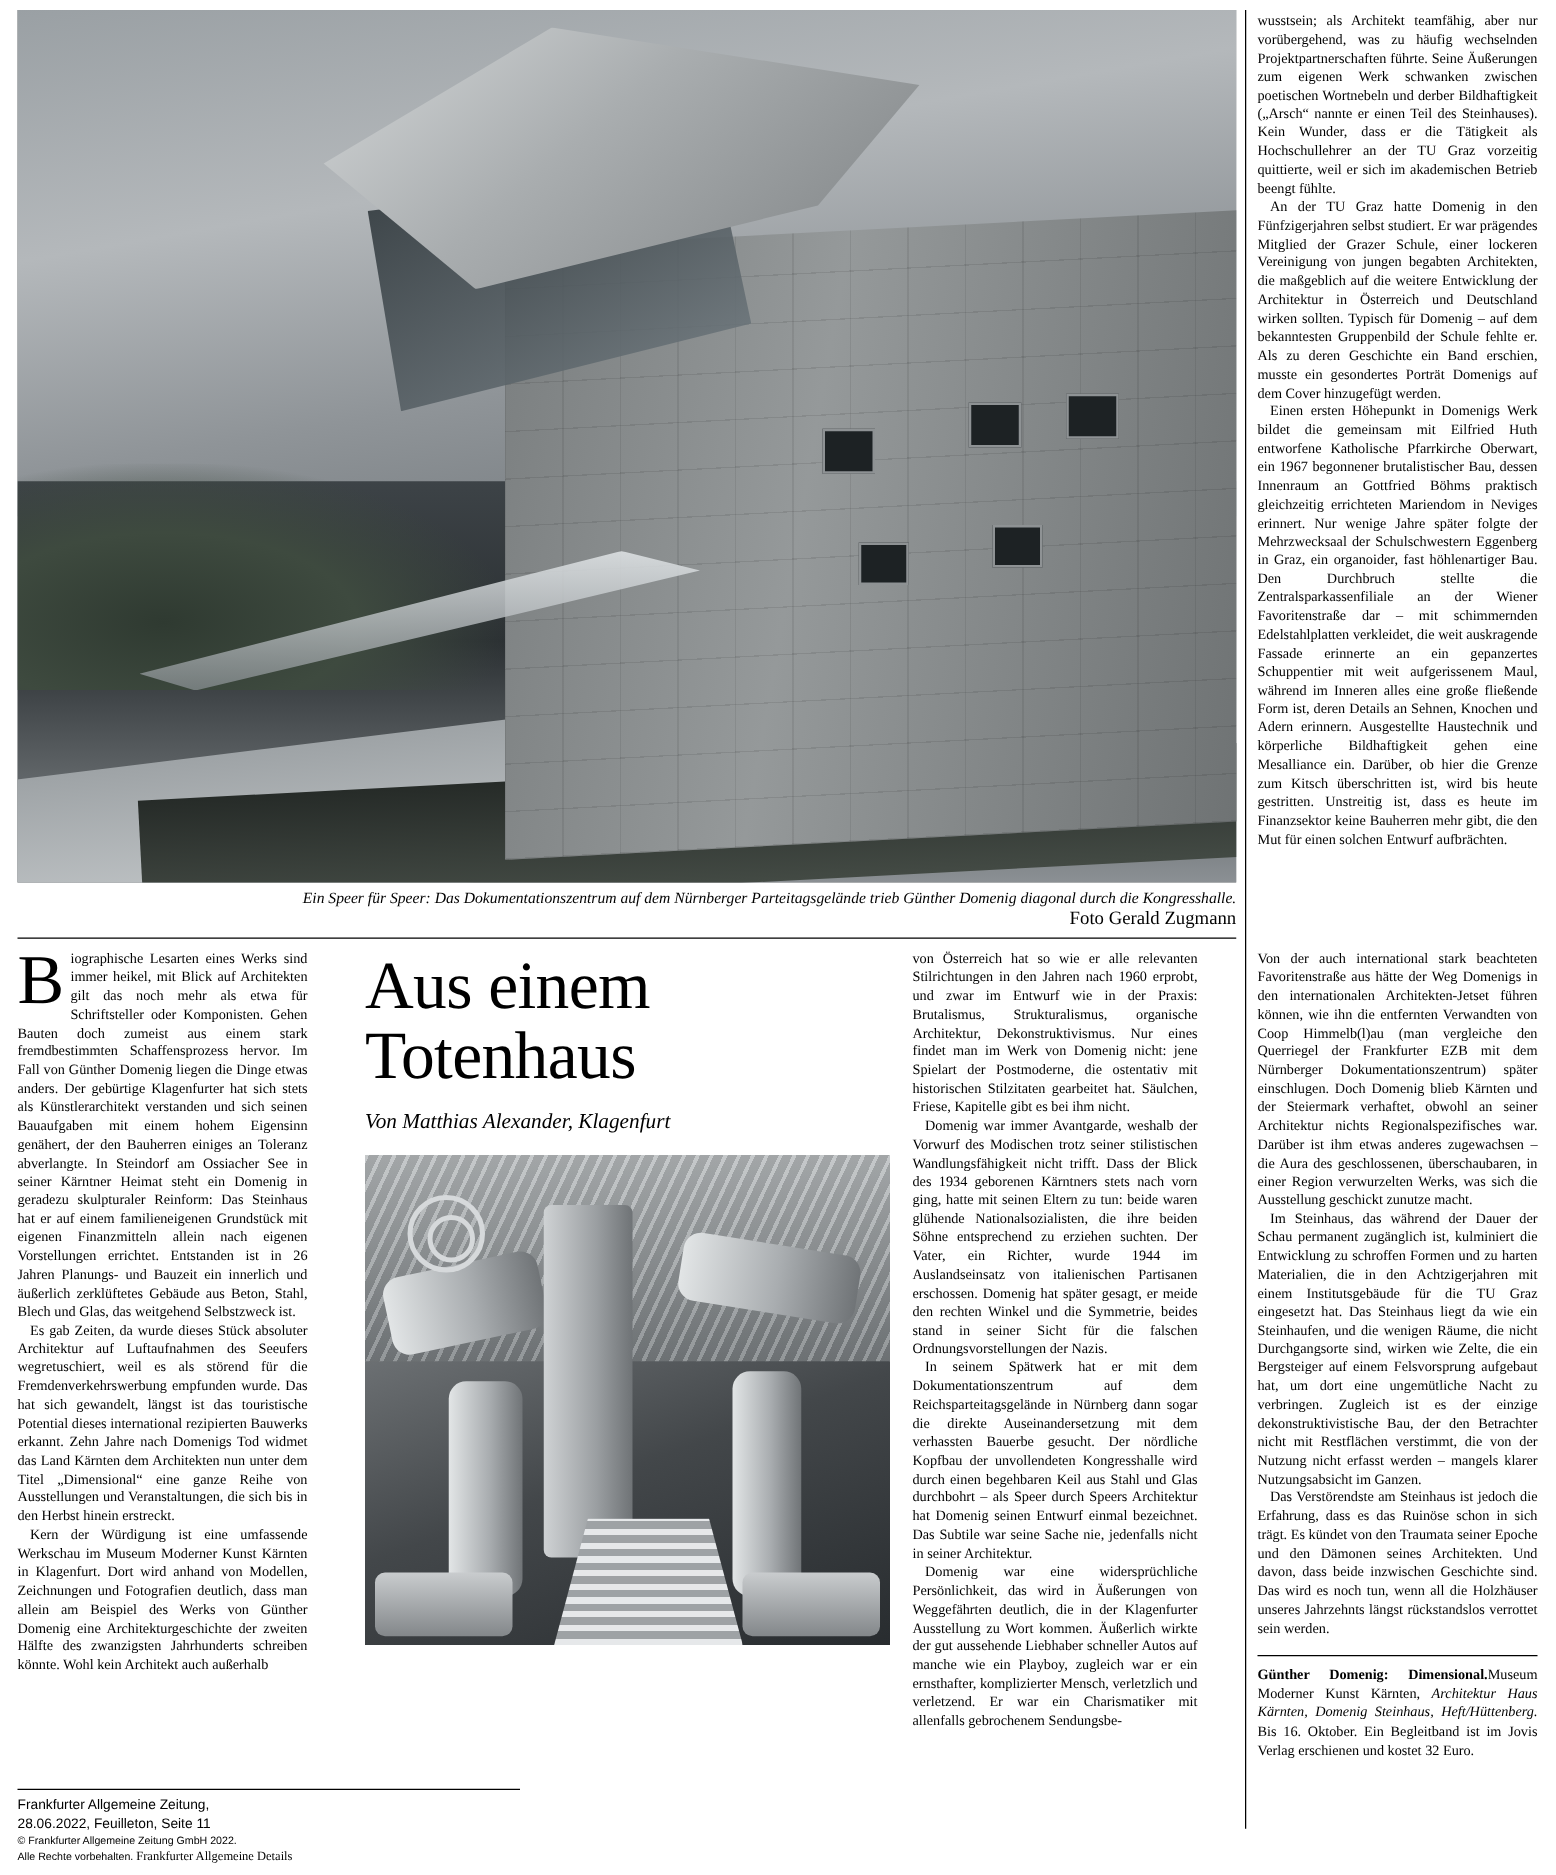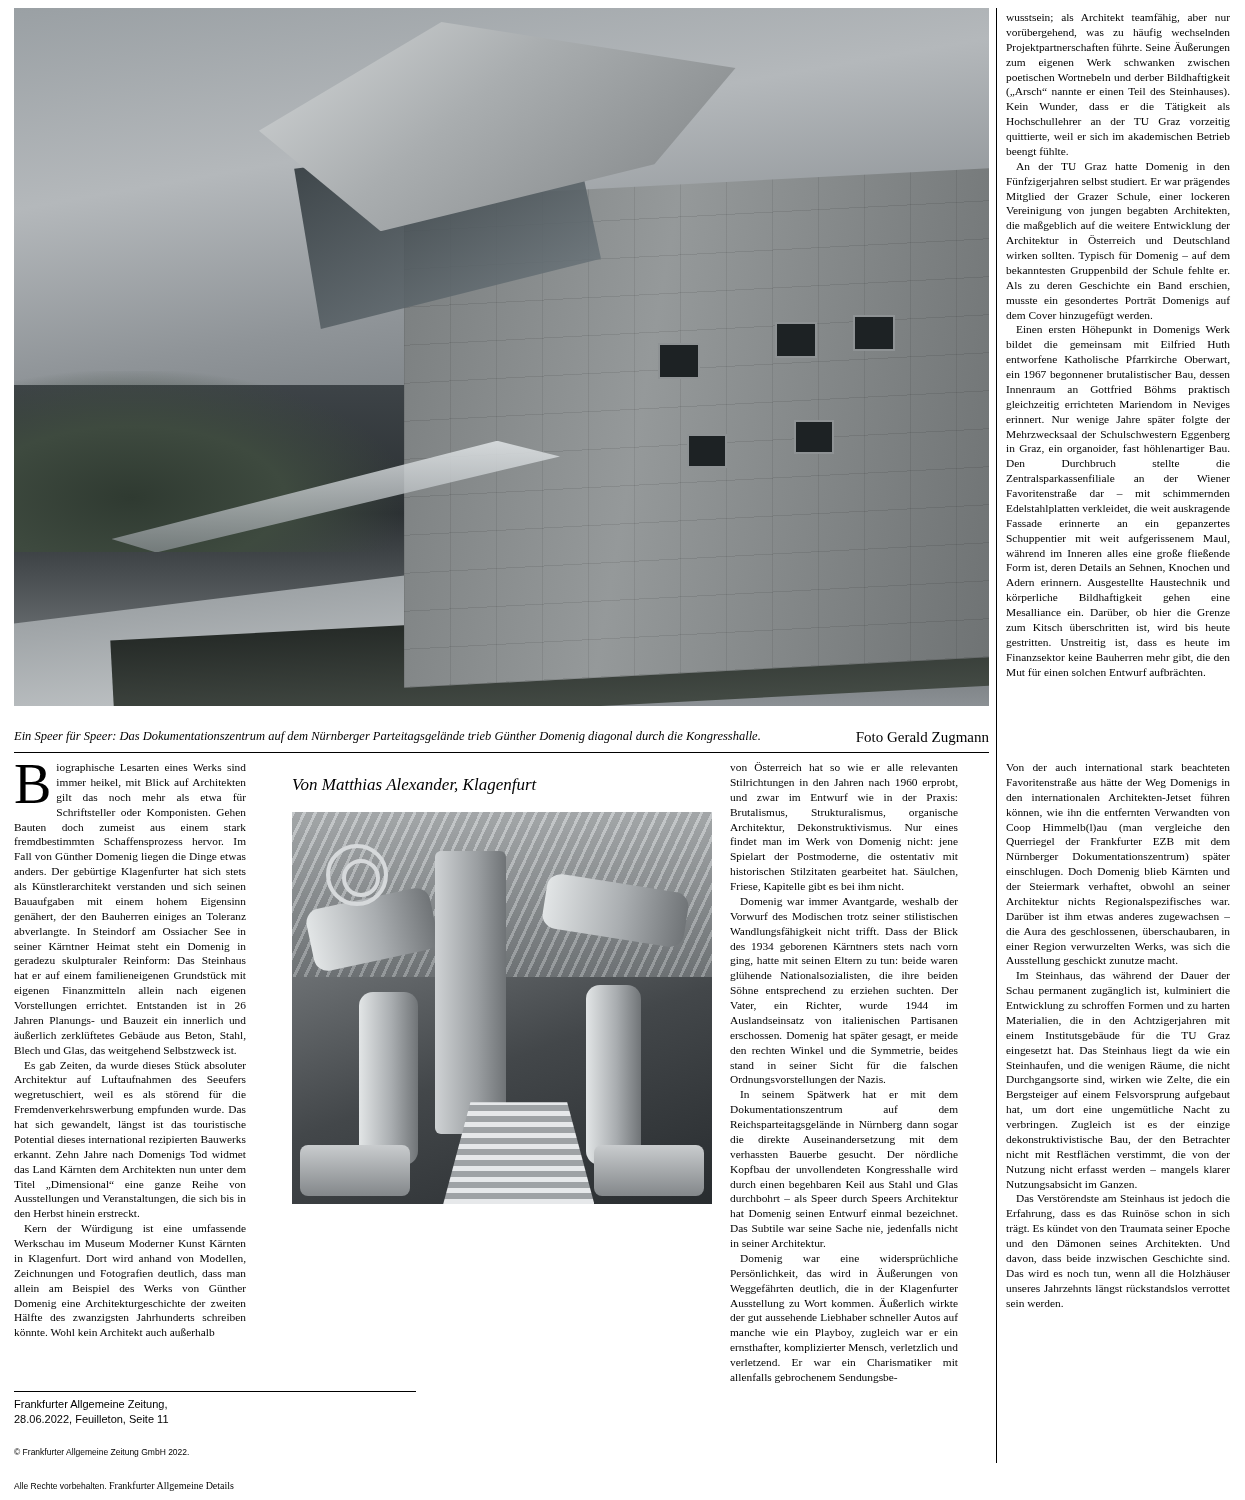--- a/index.html
+++ b/index.html
@@ -95,24 +95,25 @@
     clip-path: polygon(0% 88%, 86% 0%, 100% 14%, 10% 100%);
   }
   .lead-photo .trees {
     position: absolute;
     left: 0; top: 52%; width: 40%; height: 26%;
     background: radial-gradient(ellipse at 30% 70%, #2f3a31 0%, #3e4a3f 40%, rgba(80,90,82,0) 72%);
   }
 
   .caption-row {
     display: flex;
-    align-items: flex-start;
+    align-items: flex-end;
     border-top: 0;
-    padding-top: 23px;
+    padding-top: 5px;
     font-size: 12.5px;
+    flex-direction: column;
   }
   .caption-text {
     font-style: italic;
     flex: 1 1 auto;
     line-height: 1.25;
   }
   .caption-credit {
     font-style: normal;
     font-size: 15px;
     white-space: nowrap;
@@ -262,21 +263,21 @@
     position: absolute;
     left: 14px;
     bottom: 8px;
     width: 420px;
     font-family: "Liberation Sans", sans-serif;
     font-size: 11px;
     line-height: 1.35;
   }
   .footer .small {
     font-size: 8.5px;
-    margin-top: 20px;
+    margin-top: 0;
   }
   .footer-rule {
     border-top: 1px solid #000;
     width: 402px;
     margin-bottom: 5px;
   }
   .faz-archive {
     font-family: "Liberation Serif", serif;
     font-size: 10px;
     display: inline;
@@ -323,20 +324,24 @@
 
     <div class="col" id="col1">
       <p class="first dropcap-p">
         <span class="dropcap">B</span><span>iographische Lesarten eines Werks sind immer heikel, mit Blick auf Architekten gilt das noch mehr als etwa für Schriftsteller oder Komponisten. Gehen Bauten doch zumeist aus einem stark fremdbestimmten Schaffensprozess hervor. Im Fall von Günther Domenig liegen die Dinge etwas anders. Der gebürtige Klagenfurter hat sich stets als Künstlerarchitekt verstanden und sich seinen Bauaufgaben mit einem hohem Eigensinn genähert, der den Bauherren einiges an Toleranz abverlangte. In Steindorf am Ossiacher See in seiner Kärntner Heimat steht ein Domenig in geradezu skulpturaler Reinform: Das Steinhaus hat er auf einem familieneigenen Grundstück mit eigenen Finanzmitteln allein nach eigenen Vorstellungen errichtet. Entstanden ist in 26 Jahren Planungs- und Bauzeit ein innerlich und äußerlich zerklüftetes Gebäude aus Beton, Stahl, Blech und Glas, das weitgehend Selbstzweck ist.</span>
       </p>
       <p>Es gab Zeiten, da wurde dieses Stück absoluter Architektur auf Luftaufnahmen des Seeufers wegretuschiert, weil es als störend für die Fremdenverkehrswerbung empfunden wurde. Das hat sich gewandelt, längst ist das touristische Potential dieses international rezipierten Bauwerks erkannt. Zehn Jahre nach Domenigs Tod widmet das Land Kärnten dem Architekten nun unter dem Titel „Dimensional“ eine ganze Reihe von Ausstellungen und Veranstaltungen, die sich bis in den Herbst hinein erstreckt.</p>
       <p>Kern der Würdigung ist eine umfassende Werkschau im Museum Moderner Kunst Kärnten in Klagenfurt. Dort wird anhand von Modellen, Zeichnungen und Fotografien deutlich, dass man allein am Beispiel des Werks von Günther Domenig eine Architekturgeschichte der zweiten Hälfte des zwanzigsten Jahrhunderts schreiben könnte. Wohl kein Architekt auch außerhalb</p>
     </div>
 
     <div class="col" id="col2">
+      <h1 class="headline">
+        <span>Aus einem</span><br>
+        <span>Totenhaus</span>
+      </h1>
       <div class="byline">Von Matthias Alexander, Klagenfurt</div>
 
       <div class="photo2">
         <div class="bg"></div>
         <div class="ceiling"></div>
         <div class="tube" style="left:4%;top:22%;width:30%;height:16%;transform:rotate(-12deg);"></div>
         <div class="tube" style="left:60%;top:18%;width:34%;height:14%;transform:rotate(9deg);"></div>
         <div class="tube" style="left:16%;top:46%;width:14%;height:44%;"></div>
         <div class="tube" style="left:70%;top:44%;width:13%;height:46%;"></div>
         <div class="spiral" style="left:8%;top:8%;width:54px;height:54px;"></div>
@@ -354,20 +359,23 @@
       <p>Domenig war immer Avantgarde, weshalb der Vorwurf des Modischen trotz seiner stilistischen Wandlungsfähigkeit nicht trifft. Dass der Blick des 1934 geborenen Kärntners stets nach vorn ging, hatte mit seinen Eltern zu tun: beide waren glühende Nationalsozialisten, die ihre beiden Söhne entsprechend zu erziehen suchten. Der Vater, ein Richter, wurde 1944 im Auslandseinsatz von italienischen Partisanen erschossen. Domenig hat später gesagt, er meide den rechten Winkel und die Symmetrie, beides stand in seiner Sicht für die falschen Ordnungsvorstellungen der Nazis.</p>
       <p>In seinem Spätwerk hat er mit dem Dokumentationszentrum auf dem Reichsparteitagsgelände in Nürnberg dann sogar die direkte Auseinandersetzung mit dem verhassten Bauerbe gesucht. Der nördliche Kopfbau der unvollendeten Kongresshalle wird durch einen begehbaren Keil aus Stahl und Glas durchbohrt – als Speer durch Speers Architektur hat Domenig seinen Entwurf einmal bezeichnet. Das Subtile war seine Sache nie, jedenfalls nicht in seiner Architektur.</p>
       <p>Domenig war eine widersprüchliche Persönlichkeit, das wird in Äußerungen von Weggefährten deutlich, die in der Klagenfurter Ausstellung zu Wort kommen. Äußerlich wirkte der gut aussehende Liebhaber schneller Autos auf manche wie ein Playboy, zugleich war er ein ernsthafter, komplizierter Mensch, verletzlich und verletzend. Er war ein Charismatiker mit allenfalls gebrochenem Sendungsbe-</p>
     </div>
 
     <div class="col" id="col4">
       <p class="first">Von der auch international stark beachteten Favoritenstraße aus hätte der Weg Domenigs in den internationalen Architekten-Jetset führen können, wie ihn die entfernten Verwandten von Coop Himmelb(l)au (man vergleiche den Querriegel der Frankfurter EZB mit dem Nürnberger Dokumentationszentrum) später einschlugen. Doch Domenig blieb Kärnten und der Steiermark verhaftet, obwohl an seiner Architektur nichts Regionalspezifisches war. Darüber ist ihm etwas anderes zugewachsen – die Aura des geschlossenen, überschaubaren, in einer Region verwurzelten Werks, was sich die Ausstellung geschickt zunutze macht.</p>
       <p>Im Steinhaus, das während der Dauer der Schau permanent zugänglich ist, kulminiert die Entwicklung zu schroffen Formen und zu harten Materialien, die in den Achtzigerjahren mit einem Institutsgebäude für die TU Graz eingesetzt hat. Das Steinhaus liegt da wie ein Steinhaufen, und die wenigen Räume, die nicht Durchgangsorte sind, wirken wie Zelte, die ein Bergsteiger auf einem Felsvorsprung aufgebaut hat, um dort eine ungemütliche Nacht zu verbringen. Zugleich ist es der einzige dekonstruktivistische Bau, der den Betrachter nicht mit Restflächen verstimmt, die von der Nutzung nicht erfasst werden – mangels klarer Nutzungsabsicht im Ganzen.</p>
       <p>Das Verstörendste am Steinhaus ist jedoch die Erfahrung, dass es das Ruinöse schon in sich trägt. Es kündet von den Traumata seiner Epoche und den Dämonen seines Architekten. Und davon, dass beide inzwischen Geschichte sind. Das wird es noch tun, wenn all die Holzhäuser unseres Jahrzehnts längst rückstandslos verrottet sein werden.</p>
 
+      <div class="boxinfo">
+        <b>Günther Domenig: Dimensional.</b><span>Museum Moderner Kunst Kärnten, </span><i>Architektur Haus Kärnten, Domenig Steinhaus, Heft/Hüttenberg.</i><span> Bis 16. Oktober. Ein Begleitband ist im Jovis Verlag erschienen und kostet 32 Euro.</span>
+      </div>
     </div>
   </div>
 
   <div class="footer">
     <div class="footer-rule"></div>
     <div>Frankfurter Allgemeine Zeitung,</div>
     <div>28.06.2022, Feuilleton, Seite 11</div>
     <div class="small">© Frankfurter Allgemeine Zeitung GmbH 2022.</div>
     <div class="small">
       <span>Alle Rechte vorbehalten.</span>

